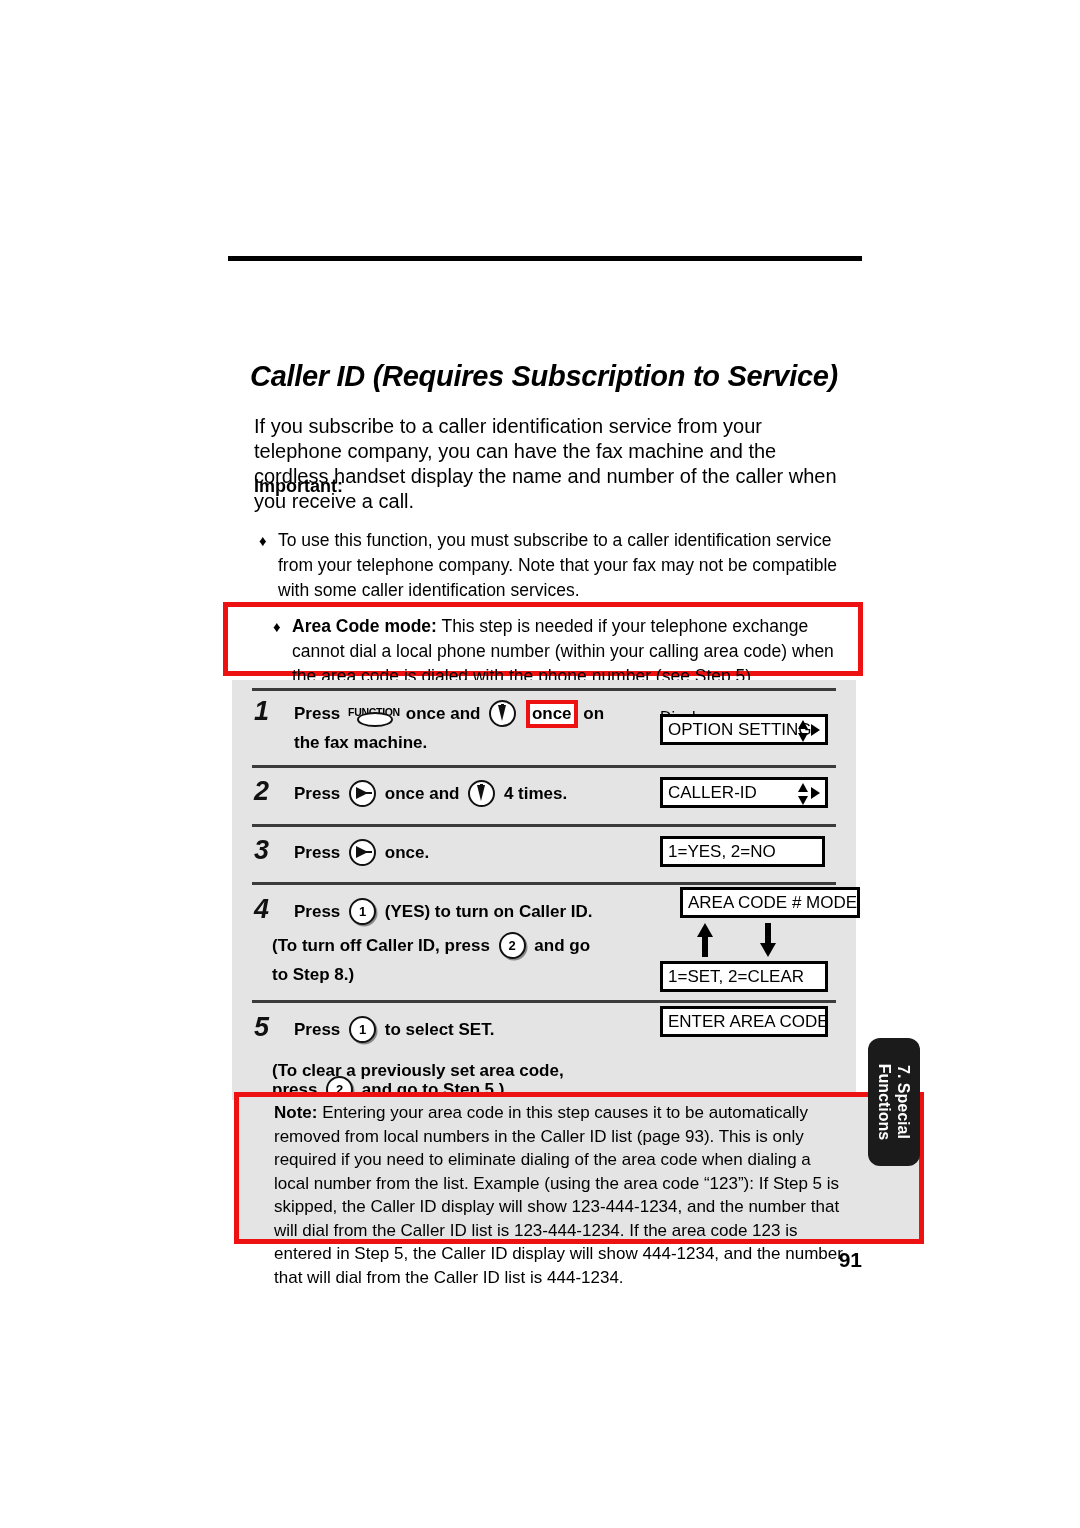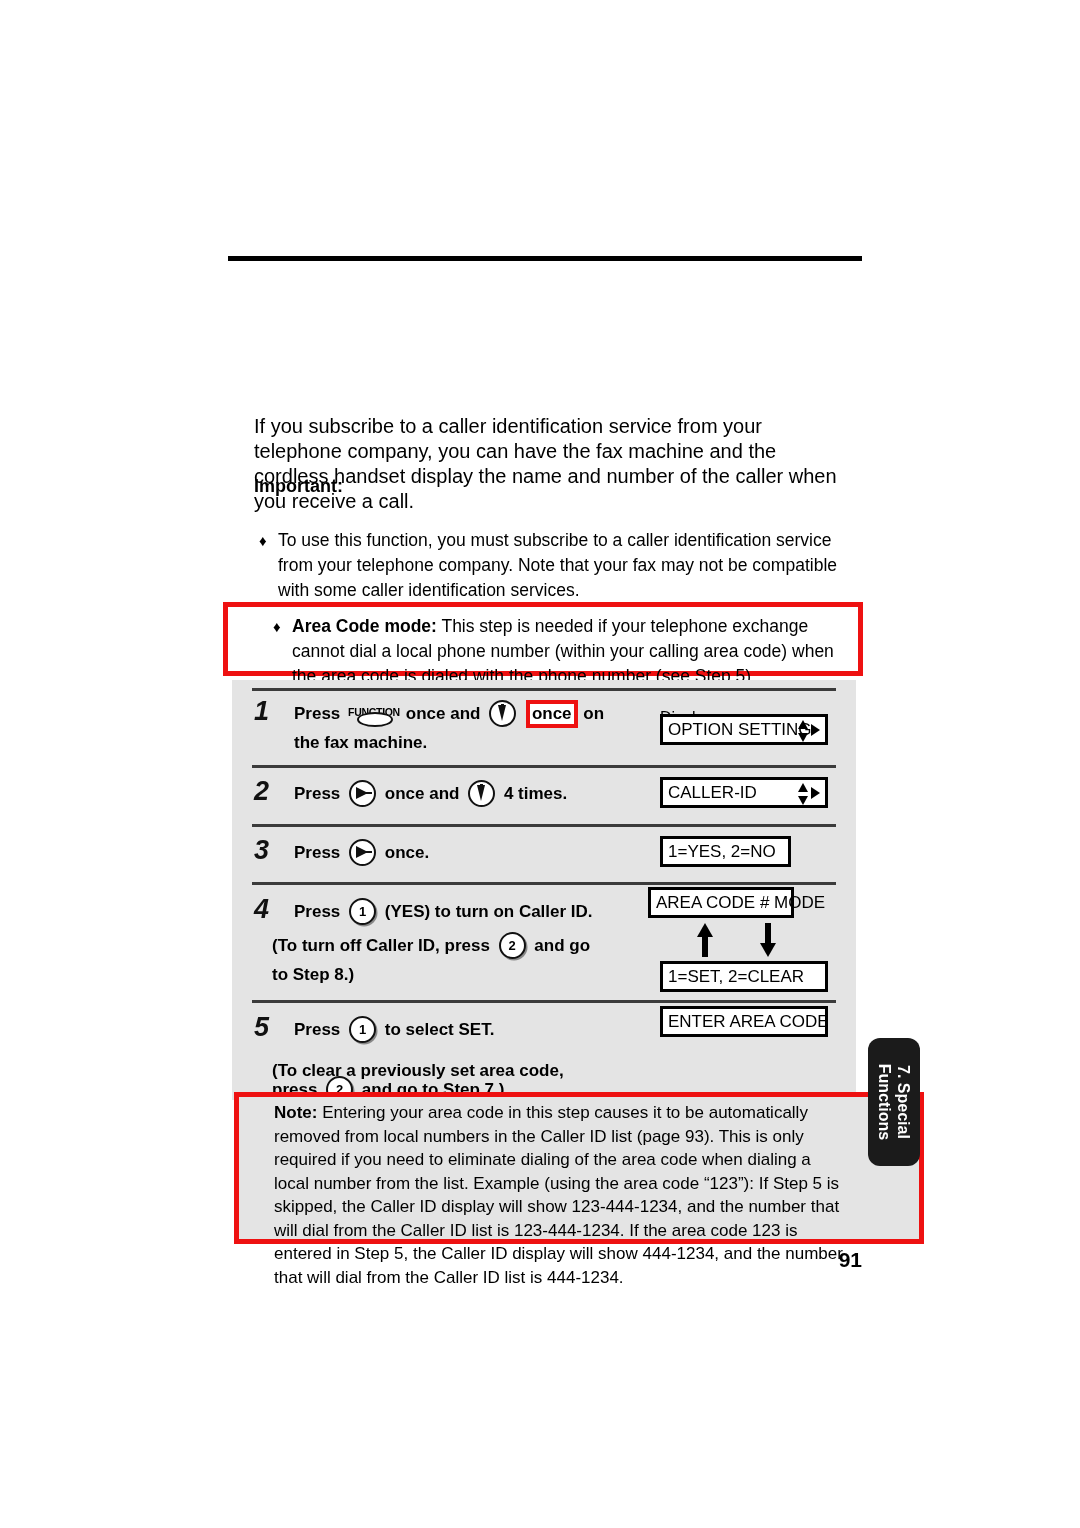--- a/index.html
+++ b/index.html
@@ -244,20 +244,21 @@
   b.bold{font-weight:bold;}
 </style>
 </head>
 <body>
 
 <div class="page">
 
   <div class="hrule"></div>
 
 
+  <div class="section-title">Caller ID (Requires Subscription to Service)</div>
 
   <div class="intro">If you subscribe to a caller identification service from your telephone company, you can have the fax machine and the cordless handset display the name and number of the caller when you receive a call.</div>
 
   <div class="important">Important:</div>
 
   <div class="bullet-block">
     <span class="bullet">♦</span>
     <span>To use this function, you must subscribe to a caller identification service from your telephone company. Note that your fax may not be compatible with some caller identification services.</span>
   </div>
 
@@ -325,42 +326,42 @@
 
     <div class="rule" style="top:144px;"></div>
 
     <div class="row" style="top:144px;">
       <div class="stepnum" style="left:22px; top:11px;">3</div>
       <div class="steptext" style="left:62px; top:13px;">
         <span class="lbl">Press</span>
         <span class="key"><span class="tri-right"></span></span>
         <span class="lbl">once.</span>
       </div>
-      <div class="disp" style="left:428px; top:12px; width:131px;">
+      <div class="disp" style="left:428px; top:12px; width:165px;">
         <span class="txt">1=YES, 2=NO</span>
       </div>
     </div>
 
     <div class="rule" style="top:202px;"></div>
 
     <div class="row" style="top:202px;">
       <div class="stepnum" style="left:22px; top:12px;">4</div>
       <div class="steptext" style="left:62px; top:14px;">
         <span class="lbl">Press</span>
         <span class="key num">1</span>
         <span class="lbl">(YES) to turn on Caller ID.</span>
       </div>
       <div class="steptext" style="left:40px; top:48px;">
         <span class="lbl">(To turn off Caller ID, press</span>
         <span class="key num">2</span>
         <span class="lbl">and go</span>
       </div>
       <div class="steptext" style="left:40px; top:78px;">to Step 8.)</div>
 
-      <div class="disp" style="left:416px; top:5px; width:146px;">
+      <div class="disp" style="left:448px; top:5px; width:180px;">
         <span class="txt">AREA CODE # MODE</span>
       </div>
       <div class="bigarrow up" style="left:465px; top:41px;">
         <span class="head"></span>
           <span class="shaft"></span>
       </div>
       <div class="bigarrow down" style="left:528px; top:41px;">
         <span class="shaft"></span>
           <span class="head"></span>
       </div>
@@ -375,21 +376,21 @@
       <div class="stepnum" style="left:22px; top:12px;">5</div>
       <div class="steptext" style="left:62px; top:14px;">
         <span class="lbl">Press</span>
         <span class="key num">1</span>
         <span class="lbl">to select SET.</span>
       </div>
       <div class="steptext" style="left:40px; top:56px;">(To clear a previously set area code,</div>
       <div class="steptext" style="left:40px; top:74px;">
         <span class="lbl">press</span>
         <span class="key num">2</span>
-        <span class="lbl">and go to Step 7.)</span>
+        <span class="lbl">and go to Step 5.)</span>
       </div>
       <div class="disp" style="left:428px; top:6px; width:168px;">
         <span class="txt">ENTER AREA CODE</span>
       </div>
     </div>
 
   </div>
 
   <div class="redbox2">
     <div class="inner">

